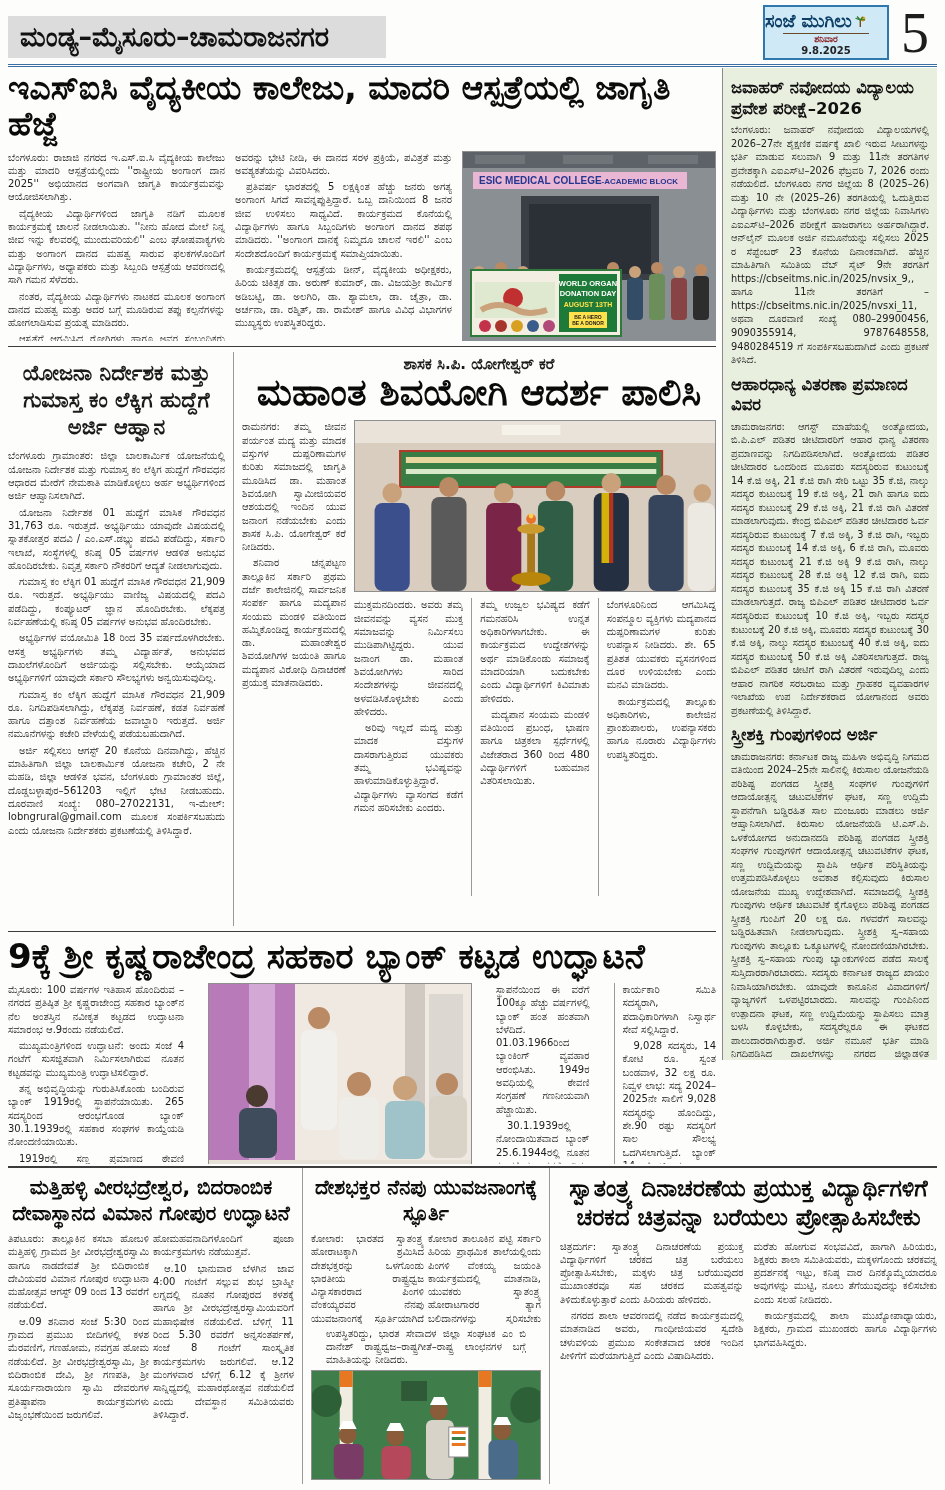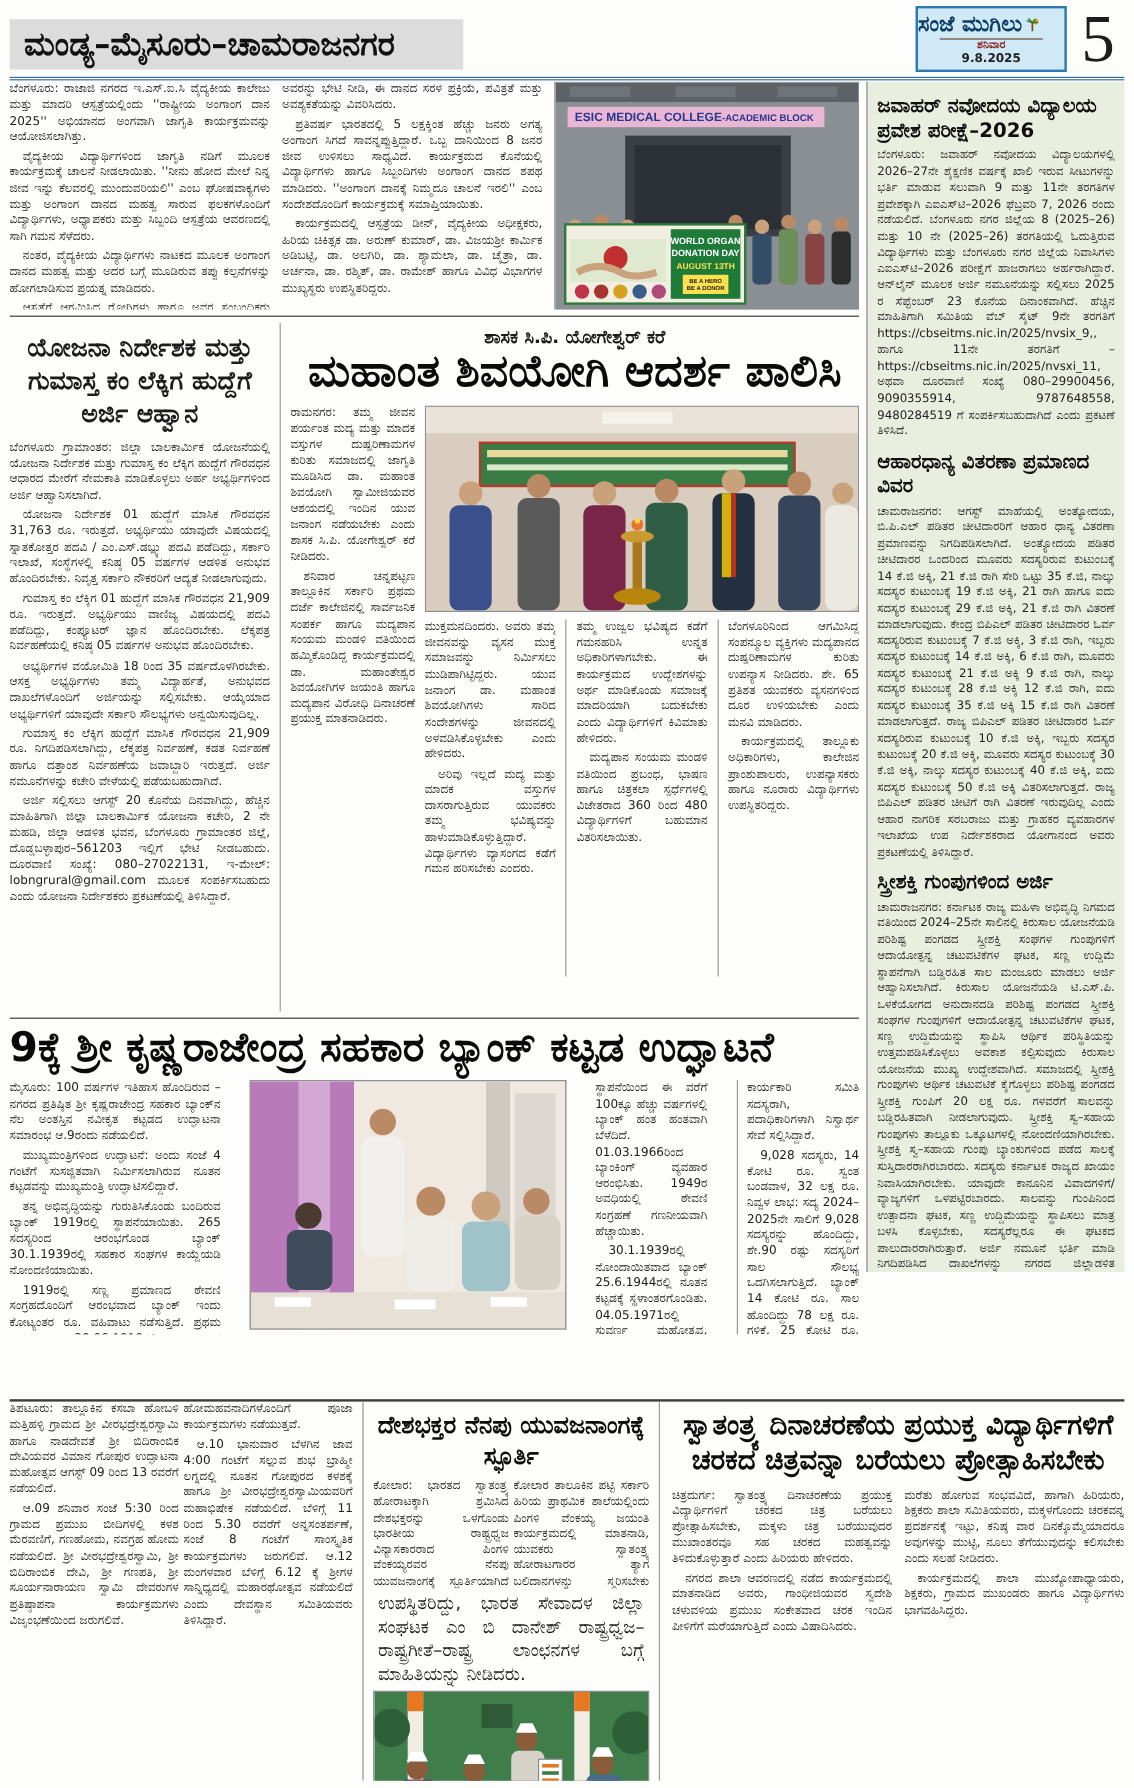--- a/index.html
+++ b/index.html
@@ -56,21 +56,21 @@
   
   #bottom{position:absolute;left:8px;top:1166px;width:929px;height:318px;border-top:2px solid #3c3c3c;
         display:flex;box-sizing:border-box;overflow:hidden;}
   .b-headline{font-size:20px;font-weight:800;text-align:center;line-height:1.3;margin:6px 2px 6px;color:#0c0c0c;}
   #a5{width:294px;padding:0 8px 0 0;box-sizing:border-box;}
   .twocol{display:flex;gap:4px;overflow:hidden;}
   .twocol .newscol{flex:1;}
   #a5 .twocol{height:252px;}
   #a6{width:248px;padding:0 8px;border-left:1px solid #999;border-right:1px solid #999;box-sizing:border-box;}
   #a6 .twocol{height:92px;}
-  .a6-caption{font-size:15px;line-height:1.3;text-align:justify;margin:3px 4px 4px;}
+  .a6-caption{font-size:10px;line-height:1.3;text-align:justify;margin:3px 15px 4px;}
   .photo4-wrap{height:108px;}
   #a7{flex:1;padding:0 0 0 10px;box-sizing:border-box;}
   .a7-headline{font-size:23px;font-weight:800;text-align:center;line-height:1.25;margin:6px 0 8px;color:#0c0c0c;}
   #a7 .twocol{height:236px;gap:10px;}
   svg{display:block;}
 </style>
 </head>
 <body>
 
 <div class="page">
@@ -91,20 +91,21 @@
       <div class="logo-rule"></div>
       <div class="logo-day">ಶನಿವಾರ</div>
       <div class="logo-date">9.8.2025</div>
     </div>
     <div class="page-num">5</div>
   </div>
 
   <div id="main-left">
 
     <div>
+      <div class="a1-headline">ಇಎಸ್‌ಐಸಿ ವೈದ್ಯಕೀಯ ಕಾಲೇಜು, ಮಾದರಿ ಆಸ್ಪತ್ರೆಯಲ್ಲಿ ಜಾಗೃತಿ ಹೆಜ್ಜೆ</div>
       <div class="a1-body">
         <div class="newscol">
             <p class="para first">ಬೆಂಗಳೂರು: ರಾಜಾಜಿ ನಗರದ ಇ.ಎಸ್.ಐ.ಸಿ ವೈದ್ಯಕೀಯ ಕಾಲೇಜು ಮತ್ತು ಮಾದರಿ ಆಸ್ಪತ್ರೆಯಲ್ಲಿಂದು ''ರಾಷ್ಟ್ರೀಯ ಅಂಗಾಂಗ ದಾನ 2025'' ಅಭಿಯಾನದ ಅಂಗವಾಗಿ ಜಾಗೃತಿ ಕಾರ್ಯಕ್ರಮವನ್ನು ಆಯೋಜಿಸಲಾಗಿತ್ತು.</p>
             <p class="para">ವೈದ್ಯಕೀಯ ವಿದ್ಯಾರ್ಥಿಗಳಿಂದ ಜಾಗೃತಿ ನಡಿಗೆ ಮೂಲಕ ಕಾರ್ಯಕ್ರಮಕ್ಕೆ ಚಾಲನೆ ನೀಡಲಾಯಿತು. ''ನೀನು ಹೋದ ಮೇಲೆ ನಿನ್ನ ಜೀವ ಇನ್ನು ಕೆಲವರಲ್ಲಿ ಮುಂದುವರಿಯಲಿ'' ಎಂಬ ಘೋಷವಾಕ್ಯಗಳು ಮತ್ತು ಅಂಗಾಂಗ ದಾನದ ಮಹತ್ವ ಸಾರುವ ಫಲಕಗಳೊಂದಿಗೆ ವಿದ್ಯಾರ್ಥಿಗಳು, ಅಧ್ಯಾಪಕರು ಮತ್ತು ಸಿಬ್ಬಂದಿ ಆಸ್ಪತ್ರೆಯ ಆವರಣದಲ್ಲಿ ಸಾಗಿ ಗಮನ ಸೆಳೆದರು.</p>
             <p class="para">ನಂತರ, ವೈದ್ಯಕೀಯ ವಿದ್ಯಾರ್ಥಿಗಳು ನಾಟಕದ ಮೂಲಕ ಅಂಗಾಂಗ ದಾನದ ಮಹತ್ವ ಮತ್ತು ಅದರ ಬಗ್ಗೆ ಮೂಡಿರುವ ತಪ್ಪು ಕಲ್ಪನೆಗಳನ್ನು ಹೋಗಲಾಡಿಸುವ ಪ್ರಯತ್ನ ಮಾಡಿದರು.</p>
             <p class="para">ಆಸ್ಪತ್ರೆಗೆ ಆಗಮಿಸಿದ ರೋಗಿಗಳು ಹಾಗೂ ಅವರ ಸಂಬಂಧಿಕರು ಅಂಗಾಂಗ ದಾನದ ಬಗ್ಗೆ ಮಾಹಿತಿ ಪಡೆದುಕೊಂಡರು.</p>
           </div>
         <div class="newscol">
             <p class="para first">ಅವರನ್ನು ಭೇಟಿ ನೀಡಿ, ಈ ದಾನದ ಸರಳ ಪ್ರಕ್ರಿಯೆ, ಪವಿತ್ರತೆ ಮತ್ತು ಅವಶ್ಯಕತೆಯನ್ನು ವಿವರಿಸಿದರು.</p>
             <p class="para">ಪ್ರತಿವರ್ಷ ಭಾರತದಲ್ಲಿ 5 ಲಕ್ಷಕ್ಕಿಂತ ಹೆಚ್ಚು ಜನರು ಅಗತ್ಯ ಅಂಗಾಂಗ ಸಿಗದೆ ಸಾವನ್ನಪ್ಪುತ್ತಿದ್ದಾರೆ. ಒಬ್ಬ ದಾನಿಯಿಂದ 8 ಜನರ ಜೀವ ಉಳಿಸಲು ಸಾಧ್ಯವಿದೆ. ಕಾರ್ಯಕ್ರಮದ ಕೊನೆಯಲ್ಲಿ ವಿದ್ಯಾರ್ಥಿಗಳು ಹಾಗೂ ಸಿಬ್ಬಂದಿಗಳು ಅಂಗಾಂಗ ದಾನದ ಶಪಥ ಮಾಡಿದರು. ''ಅಂಗಾಂಗ ದಾನಕ್ಕೆ ನಿಮ್ಮದೂ ಚಾಲನೆ ಇರಲಿ'' ಎಂಬ ಸಂದೇಶದೊಂದಿಗೆ ಕಾರ್ಯಕ್ರಮಕ್ಕೆ ಸಮಾಪ್ತಿಯಾಯಿತು.</p>
@@ -350,20 +351,21 @@
       <div class="side-title">ಮಧ್ಯಸ್ಥಿಕೆ ಅಭಿಯಾನ</div>
       <div class="side-body">
           <p class="para first">ಚಾಮ ರಾಜನಗರ: ಕರ್ನಾಟಕ ರಾಜ್ಯ ಕಾನೂನು ಸೇವೆಗಳ ಪ್ರಾಧಿಕಾರದ ನಿರ್ದೇಶನದಂತೆ ಜಿಲ್ಲೆಯಲ್ಲಿರುವ ಎಲ್ಲಾ ನ್ಯಾಯಾಲಯಗಳಲ್ಲಿ ರಾಜೀಯೋಗ್ಯ ಪ್ರಕರಣಗಳಲ್ಲಿನ ಪಕ್ಷಕಾರರುಗಳ ನಡುವೆ ಮಧ್ಯಸ್ಥಗಾರಿಕೆ ಸಹ ಪ್ರಕರಣವನ್ನು ರಾಜಿ ಮೂಲಕ ಇತ್ಯರ್ಥಪಡಿಸಲು ಜುಲೈ 1 ರಿಂದ ಅಕ್ಟೋಬರ್ 7 ರವರೆಗೆ 90 ದಿನಗಳ ಮಧ್ಯಸ್ಥಿಕೆ ಅಭಿಯಾನವನ್ನು ಹಮ್ಮಿಕೊಳ್ಳಲಾಗಿದೆ. ಜಿಲ್ಲಾ ಕಾನೂನು ಸೇವೆಗಳ ಪ್ರಾಧಿಕಾರ ಹಾಗೂ ಇದರ ವ್ಯಾಪ್ತಿಗೆ ಬರುವ ಯಳಂದೂರು, ಕೊಳ್ಳೇಗಾಲ, ಗುಂಡ್ಲುಪೇಟೆ ತಾಲ್ಲೂಕು ಕಾನೂನು ಸೇವಾ ಸಮಿತಿಗಳ ವತಿಯಿಂದ ಜುಲೈ 1 ರಿಂದ ಅಕ್ಟೋಬರ್ 7ರವರೆಗೆ 90 ದಿನಗಳ ಮಧ್ಯಸ್ಥಿಕೆ ಅಭಿಯಾನ ನಡೆಯಲಿದ್ದು, ಇದರ ಸದುಪಯೋಗಪಡಿಸಿಕೊಂಡು ನ್ಯಾಯಾಲಯದಲ್ಲಿನ ಪ್ರಕರಣಗಳನ್ನು ಇತ್ಯರ್ಥಪಡಿಸಿಕೊಳ್ಳುವಂತೆ ಜಿಲ್ಲಾ ಕಾನೂನು ಸೇವೆಗಳ ಪ್ರಾಧಿಕಾರದ ಸದಸ್ಯ ಕಾರ್ಯದರ್ಶಿಗಳು ಹಾಗೂ ಹಿರಿಯ ಸಿವಿಲ್ ನ್ಯಾಯಾಧೀಶರಾದ ಈಶ್ವರ ಅವರು ತಿಳಿಸಿದ್ದಾರೆ.</p>
         </div>
     </div>
   </div>
 
   <div id="bottom">
 
     <div id="a5">
+      <div class="b-headline">ಮತ್ತಿಹಳ್ಳಿ ವೀರಭದ್ರೇಶ್ವರ, ಬಿದರಾಂಬಿಕ ದೇವಾಸ್ಥಾನದ ವಿಮಾನ ಗೋಪುರ ಉದ್ಘಾಟನೆ</div>
       <div class="twocol">
         <div class="newscol">
             <p class="para first">ತಿಪಟೂರು: ತಾಲ್ಲೂಕಿನ ಕಸಬಾ ಹೋಬಳಿ ಮತ್ತಿಹಳ್ಳಿ ಗ್ರಾಮದ ಶ್ರೀ ವೀರಭದ್ರೇಶ್ವರಸ್ವಾಮಿ ಹಾಗೂ ನಾಡದೇವತೆ ಶ್ರೀ ಬಿದಿರಾಂಬಿಕ ದೇವಿಯವರ ವಿಮಾನ ಗೋಪುರ ಉದ್ಘಾಟನಾ ಮಹೋತ್ಸವ ಆಗಸ್ಟ್ 09 ರಿಂದ 13 ರವರೆಗೆ ನಡೆಯಲಿದೆ.</p>
             <p class="para">ಆ.09 ಶನಿವಾರ ಸಂಜೆ 5:30 ರಿಂದ ಗ್ರಾಮದ ಪ್ರಮುಖ ಬೀದಿಗಳಲ್ಲಿ ಕಳಶ ಮೆರವಣಿಗೆ, ಗಣಹೋಮ, ನವಗ್ರಹ ಹೋಮ ನಡೆಯಲಿದೆ. ಶ್ರೀ ವೀರಭದ್ರೇಶ್ವರಸ್ವಾಮಿ, ಶ್ರೀ ಬಿದಿರಾಂಬಿಕ ದೇವಿ, ಶ್ರೀ ಗಣಪತಿ, ಶ್ರೀ ಸೂರ್ಯನಾರಾಯಣ ಸ್ವಾಮಿ ದೇವರುಗಳ ಪ್ರತಿಷ್ಠಾಪನಾ ಕಾರ್ಯಕ್ರಮಗಳು ವಿಜೃಂಭಣೆಯಿಂದ ಜರುಗಲಿವೆ.</p>
           </div>
         <div class="newscol">
             <p class="para first">ಹೋಮಹವನಾದಿಗಳೊಂದಿಗೆ ಪೂಜಾ ಕಾರ್ಯಕ್ರಮಗಳು ನಡೆಯುತ್ತವೆ.</p>
             <p class="para">ಆ.10 ಭಾನುವಾರ ಬೆಳಗಿನ ಜಾವ 4:00 ಗಂಟೆಗೆ ಸಲ್ಲುವ ಶುಭ ಬ್ರಾಹ್ಮೀ ಲಗ್ನದಲ್ಲಿ ನೂತನ ಗೋಪುರದ ಕಳಶಕ್ಕೆ ಹಾಗೂ ಶ್ರೀ ವೀರಭದ್ರೇಶ್ವರಸ್ವಾಮಿಯವರಿಗೆ ಮಹಾಭಿಷೇಕ ನಡೆಯಲಿದೆ. ಬೆಳಿಗ್ಗೆ 11 ರಿಂದ 5.30 ರವರೆಗೆ ಅನ್ನಸಂತರ್ಪಣೆ, ಸಂಜೆ 8 ಗಂಟೆಗೆ ಸಾಂಸ್ಕೃತಿಕ ಕಾರ್ಯಕ್ರಮಗಳು ಜರುಗಲಿವೆ. ಆ.12 ಮಂಗಳವಾರ ಬೆಳಿಗ್ಗೆ 6.12 ಕ್ಕೆ ಶ್ರೀಗಳ ಸಾನ್ನಿಧ್ಯದಲ್ಲಿ ಮಹಾರಥೋತ್ಸವ ನಡೆಯಲಿದೆ ಎಂದು ದೇವಸ್ಥಾನ ಸಮಿತಿಯವರು ತಿಳಿಸಿದ್ದಾರೆ.</p>
           </div>
       </div>

